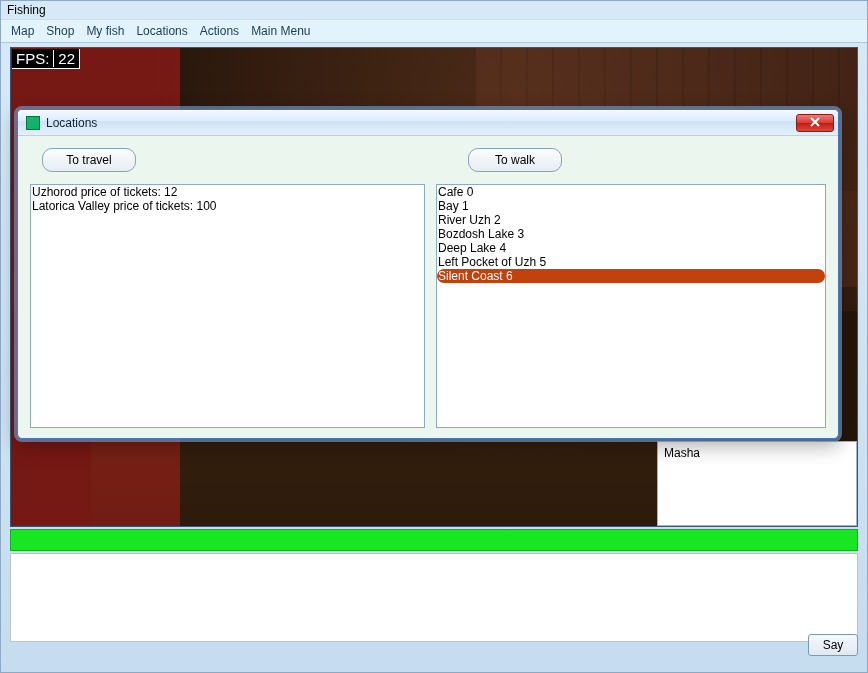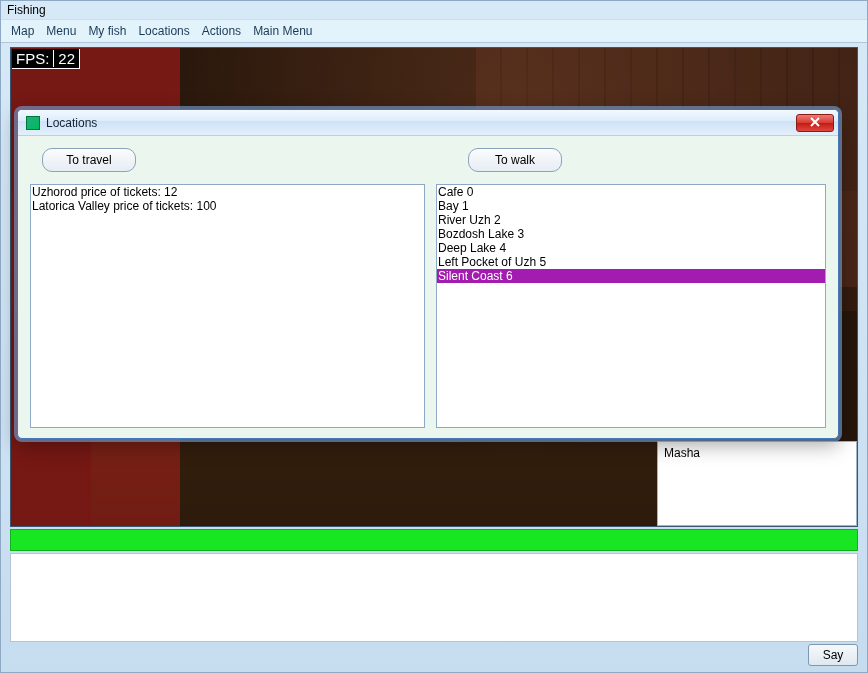--- a/index.html
+++ b/index.html
@@ -70,21 +70,21 @@
   .green-bar {
     position: absolute; left: 9px; right: 9px; top: 528px; height: 22px;
     background: #18e622; border: 1px solid #12b01b;
   }
 
   .chat-area {
     position: absolute; left: 9px; right: 9px; top: 552px; bottom: 30px;
     background: #fff; border: 1px solid #b6c3d1;
   }
   .say-btn {
-    position: absolute; right: 9px; bottom: 6px; width: 50px; height: 22px;
+    position: absolute; right: 9px; bottom: 16px; width: 50px; height: 22px;
     background: linear-gradient(180deg,#f6f9fc,#dfe8f0);
     border: 1px solid #7d98b1; border-radius: 3px; font-size: 12px;
     display: flex; align-items: center; justify-content: center; cursor: default;
   }
 
   
   .modal {
     position: absolute; left: 16px; top: 108px; width: 822px; height: 330px;
     background: #eaf6ee;
     border: 1px solid #4478b8; border-radius: 5px;
@@ -123,35 +123,35 @@
 
   .listbox {
     position: absolute; top: 48px; bottom: 10px;
     background: #fff; border: 1px solid #8ea9c4;
     overflow: hidden; font-size: 12px;
   }
   #lb-travel { left: 12px; width: 395px; }
   #lb-walk   { left: 418px; right: 12px; }
 
   .listbox .row { height: 14px; line-height: 14px; padding: 0 1px; white-space: nowrap; overflow: hidden; }
-  .listbox .row.selected { background: #a21caf; color: #fff; }
+  .listbox .row.selected { background: #c2410c; color: #fff; border-radius: 7px; }
 
 </style>
 </head>
 <body>
 
 <div class="app">
 
   <div class="titlebar">
     <span>Fishing</span>
   </div>
 
   <div class="menubar">
     <span class="menu-item">Map</span>
-    <span class="menu-item">Menu</span>
+    <span class="menu-item">Shop</span>
     <span class="menu-item">My fish</span>
     <span class="menu-item">Locations</span>
     <span class="menu-item">Actions</span>
     <span class="menu-item">Main Menu</span>
   </div>
 
   <div class="viewport">
     <div class="bg"></div>
     <div class="bricks"></div>
     <div class="tablelegs"></div>

